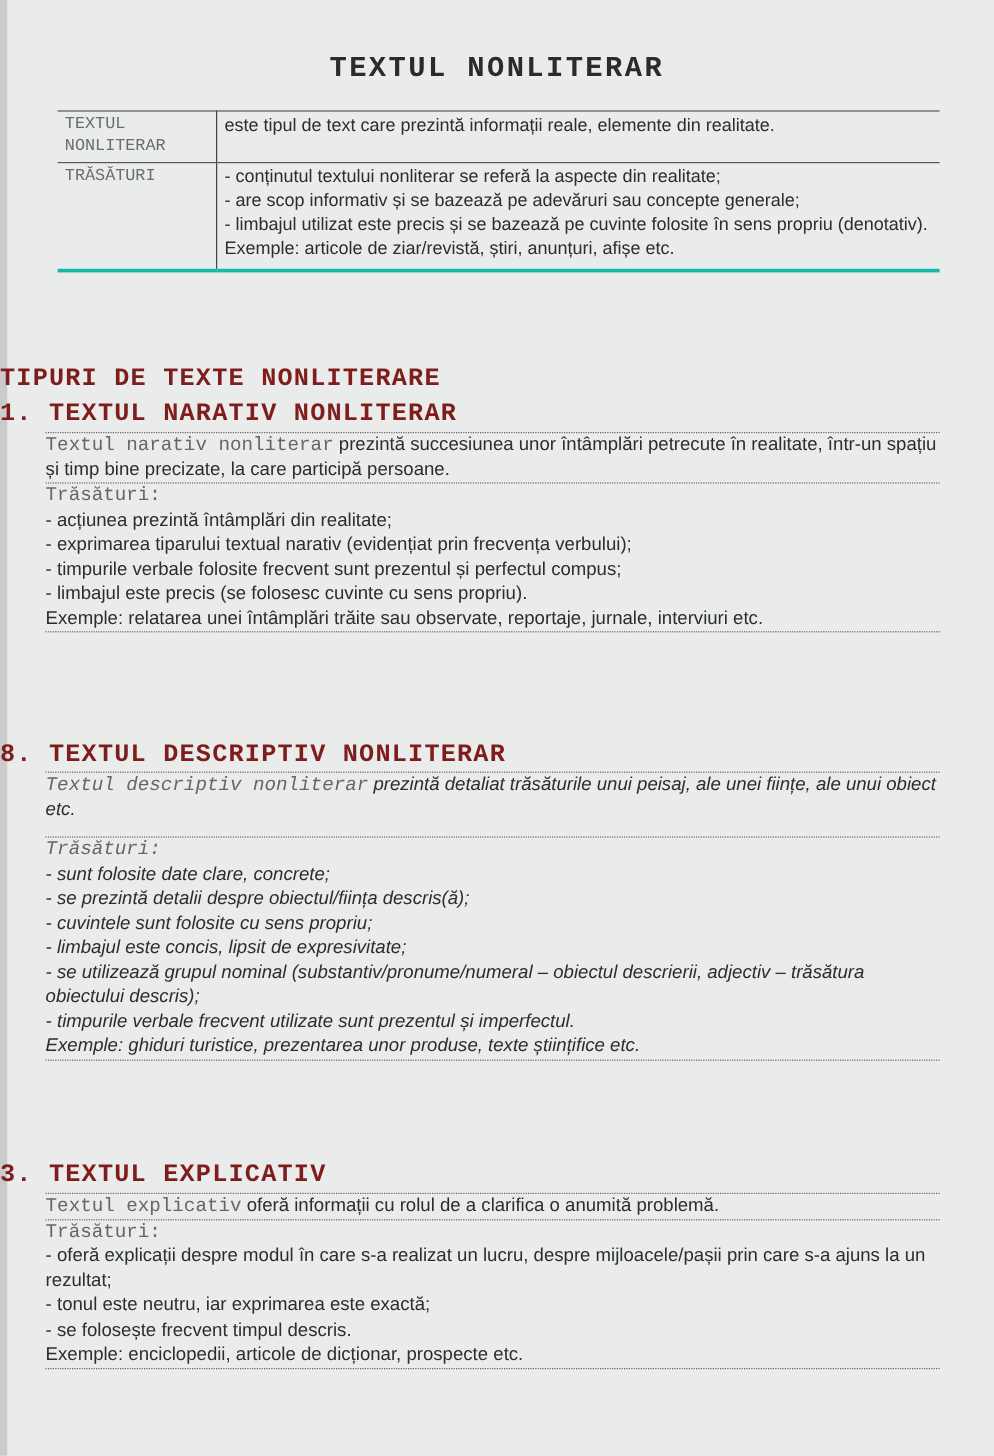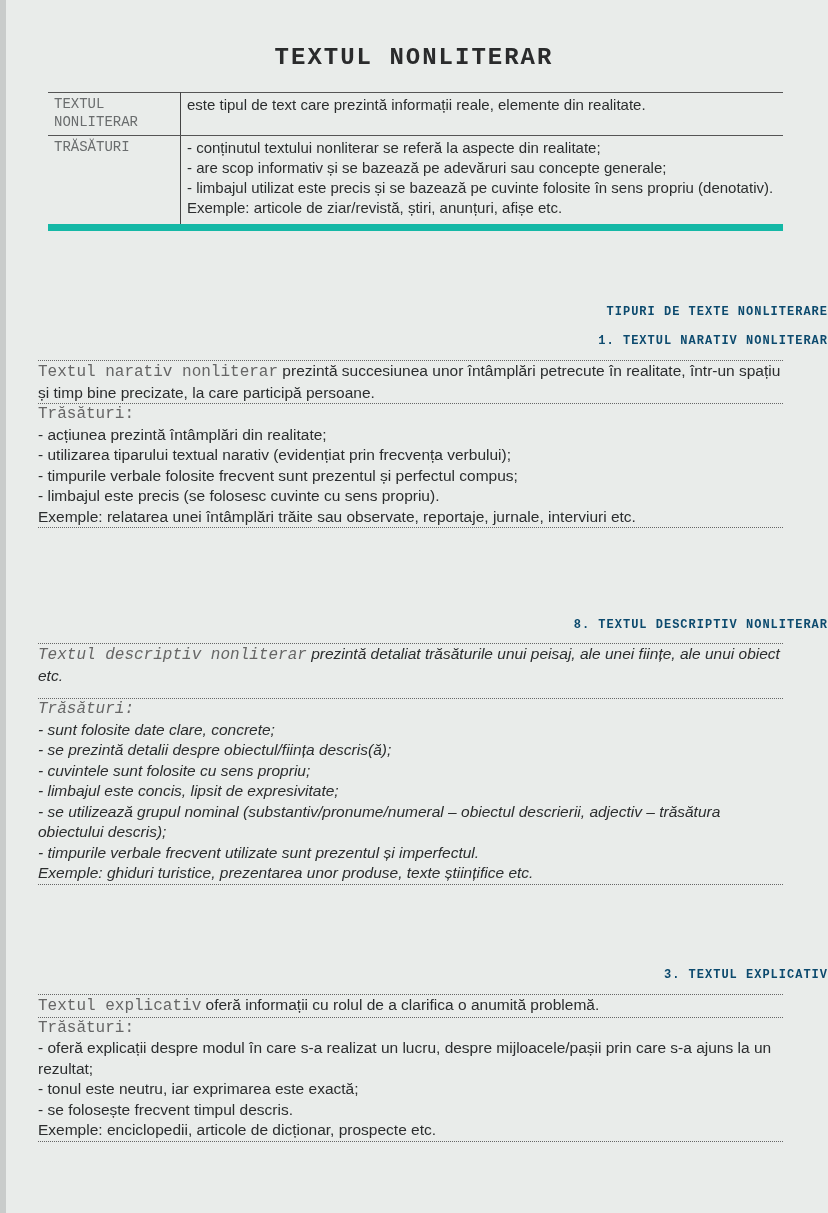--- a/index.html
+++ b/index.html
@@ -20,25 +20,25 @@
   table.def {
     position: absolute; left: 48px; top: 92px; width: 735px;
     border-collapse: collapse; font-size: 15px; line-height: 20px;
   }
   table.def td { vertical-align: top; padding: 2px 6px; }
   table.def td.lbl {
     width: 120px; color: #6a6d6e; font-family: "Liberation Mono", monospace;
     font-size: 14px; line-height: 18px; border-right: 1px solid #444;
   }
   table.def tr.r1 td { border-top: 1px solid #555; border-bottom: 1px solid #555; padding-bottom: 4px; }
-  table.def tr.r2 td { border-bottom: 7px solid #14b8a6; padding-bottom: 6px; }
+  table.def tr.r2 td { border-bottom: 3px solid #14b8a6; padding-bottom: 6px; }
   .h2 {
-    position: absolute; left: 0; width: 828px; text-align: right;
-    font-family: "Liberation Mono", monospace; font-weight: bold; font-size: 12px;
-    letter-spacing: 1px; color: #0c4a6e;
+    position: absolute; left: 0; width: 828px; text-align: left;
+    font-family: "Liberation Mono", monospace; font-weight: bold; font-size: 21px;
+    letter-spacing: 1px; color: #7f1d1d;
   }
   .block { position: absolute; left: 38px; width: 745px; font-size: 15.5px; line-height: 20.5px; }
   .rule { border-top: 1px dotted #666; }
   .intro-term { font-family: "Liberation Mono", monospace; color: #666; font-size: 16px; }
   .feat-label { font-family: "Liberation Mono", monospace; color: #666; font-size: 16px; display:block; }
   .item { display: block; }
 </style>
 </head>
 <body>
 
@@ -70,21 +70,21 @@
   <div class="h2" style="top:334px;">1. TEXTUL NARATIV NONLITERAR</div>
   <div class="block" style="top:360px;">
     <div class="rule"></div>
     <div>
       <span class="intro-term">Textul narativ nonliterar</span>
       <span>prezintă succesiunea unor întâmplări petrecute în realitate, într-un spațiu și timp bine precizate, la care participă persoane.</span>
     </div>
     <div class="rule"></div>
     <span class="feat-label">Trăsături:</span>
     <span class="item">- acțiunea prezintă întâmplări din realitate;</span>
-    <span class="item">- utilizarea tiparului textual narativ (evidențiat prin frecvența verbului);</span>
+    <span class="item">- exprimarea tiparului textual narativ (evidențiat prin frecvența verbului);</span>
     <span class="item">- timpurile verbale folosite frecvent sunt prezentul și perfectul compus;</span>
     <span class="item">- limbajul este precis (se folosesc cuvinte cu sens propriu).</span>
     <span class="item">Exemple: relatarea unei întâmplări trăite sau observate, reportaje, jurnale, interviuri etc.</span>
     <div class="rule"></div>
   </div>
 
   <div class="h2" style="top:618px;">8. TEXTUL DESCRIPTIV NONLITERAR</div>
   <div class="block" style="top:643px;font-style:italic;">
     <div class="rule"></div>
     <div>

